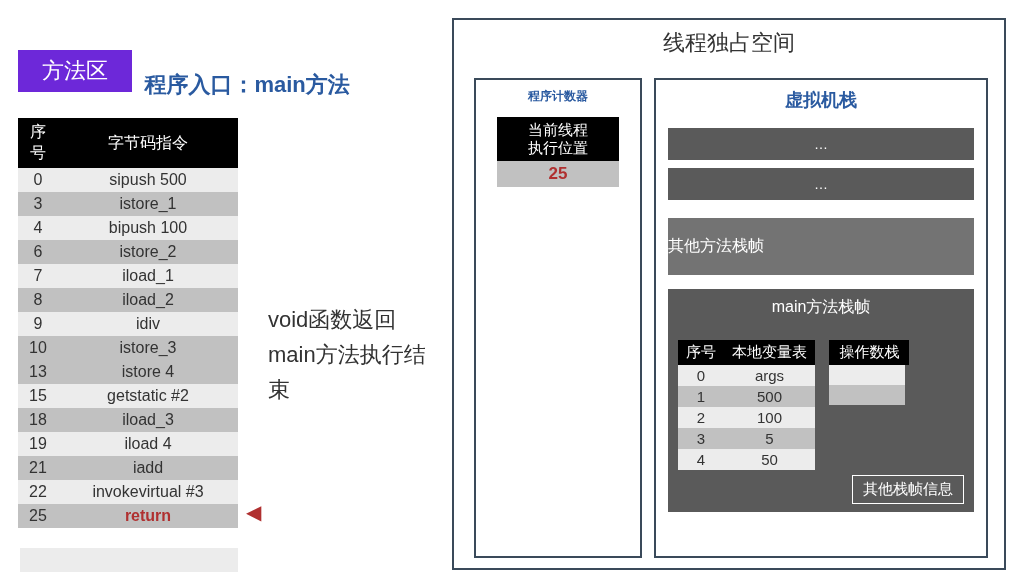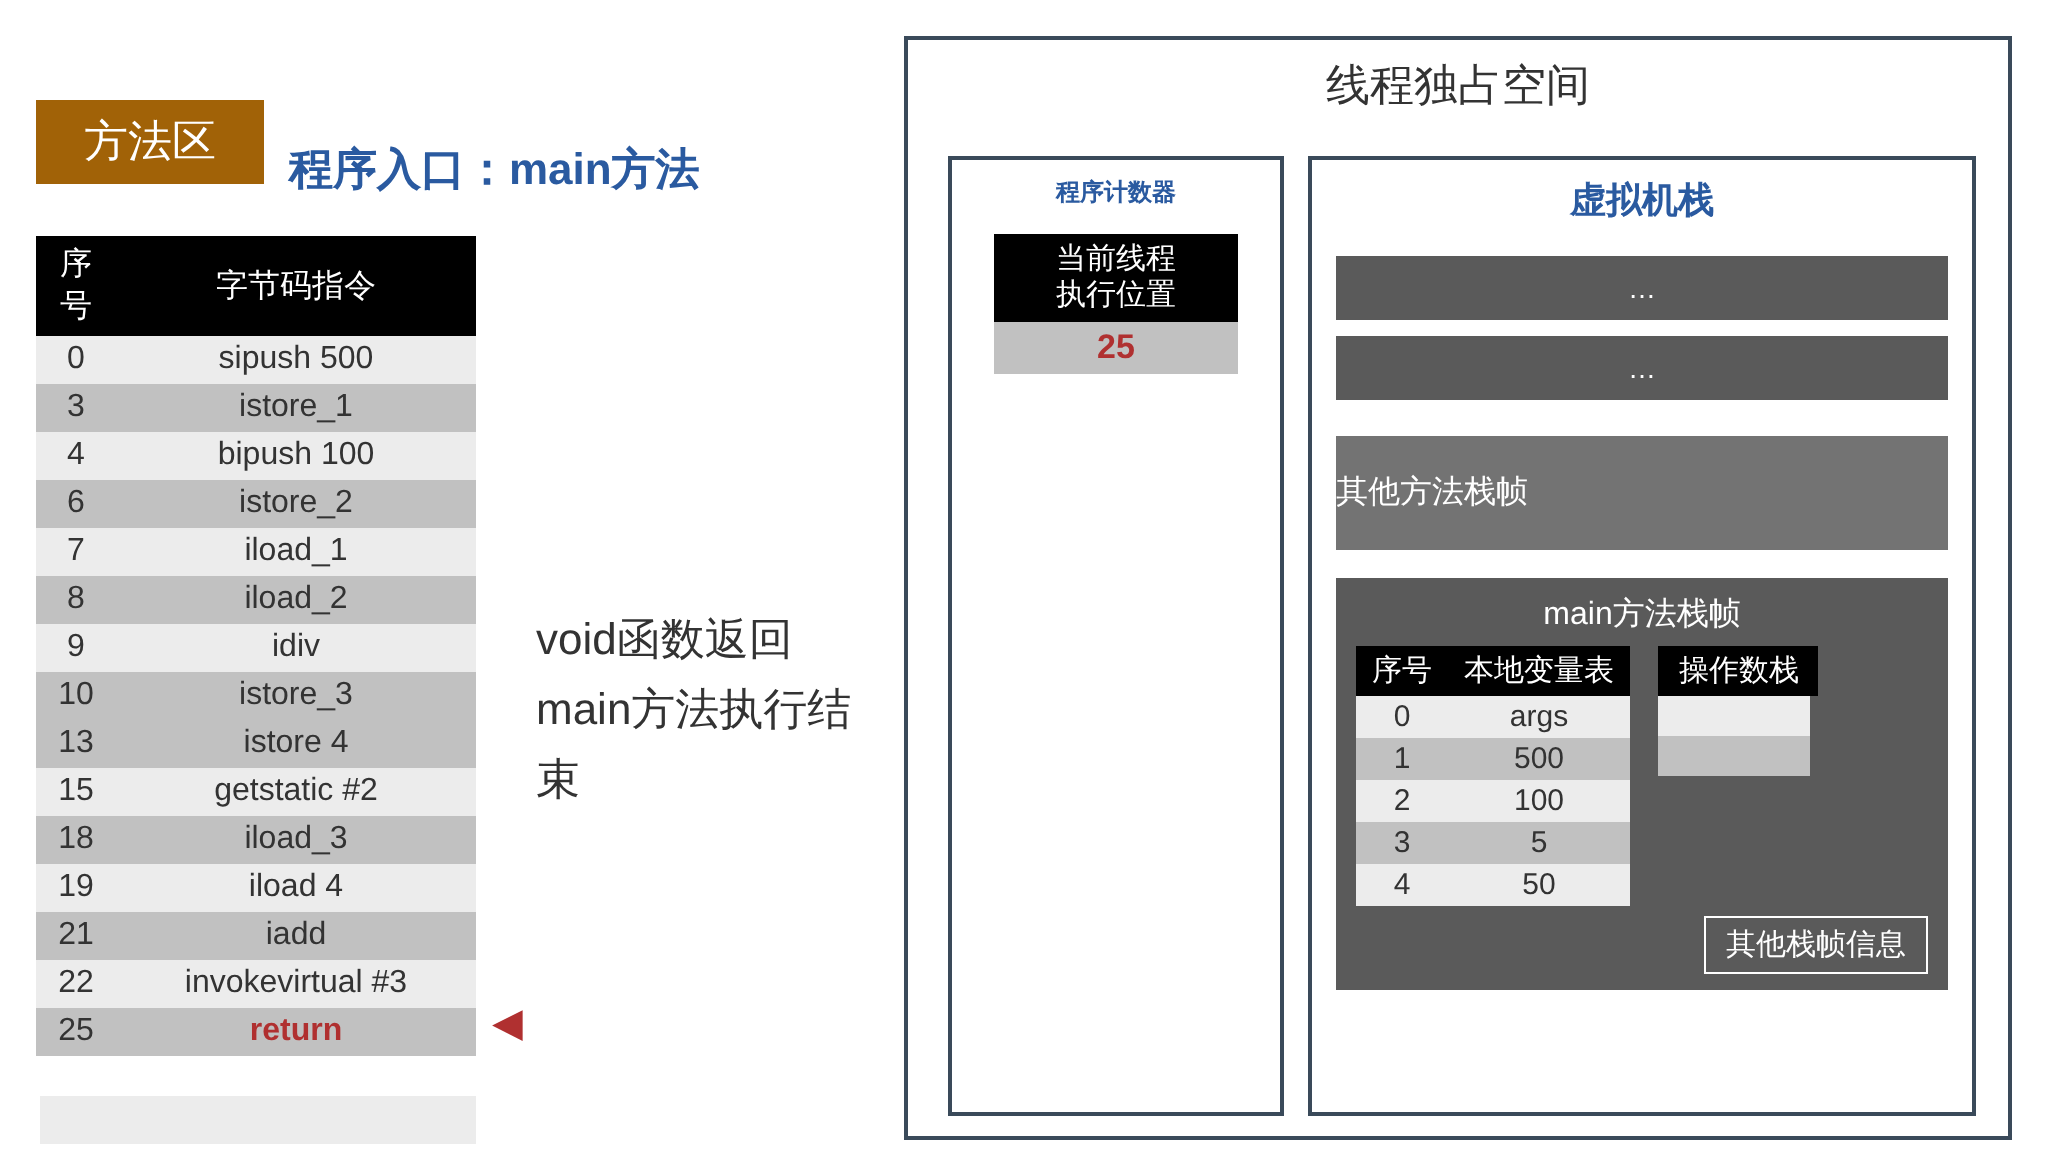--- a/index.html
+++ b/index.html
@@ -11,21 +11,21 @@
     position: relative;
     color: #333;
   }
   .left-area {
     position: absolute;
     left: 18px;
     top: 48px;
     width: 420px;
   }
   .method-area-tag {
-    background: #a16207;
+    background: #6d28d9;
     color: #fff;
     display: inline-block;
     padding: 6px 24px;
     font-size: 22px;
   }
   .entry-label {
     color: #2a5aa0;
     font-size: 22px;
     font-weight: 600;
     display: inline-block;
@@ -162,21 +162,21 @@
   .main-frame {
     background: #5a5a5a;
     margin: 14px 12px 0;
     padding: 8px 10px 42px;
     position: relative;
   }
   .main-frame-title {
     color: #fff;
     text-align: center;
     font-size: 16px;
-    margin-bottom: 5px;
+    margin-bottom: 22px;
   }
   .locals-table {
     border-collapse: collapse;
     font-size: 15px;
     display: inline-block;
     vertical-align: top;
   }
   .locals-table th {
     background: #000;
     color: #fff;

